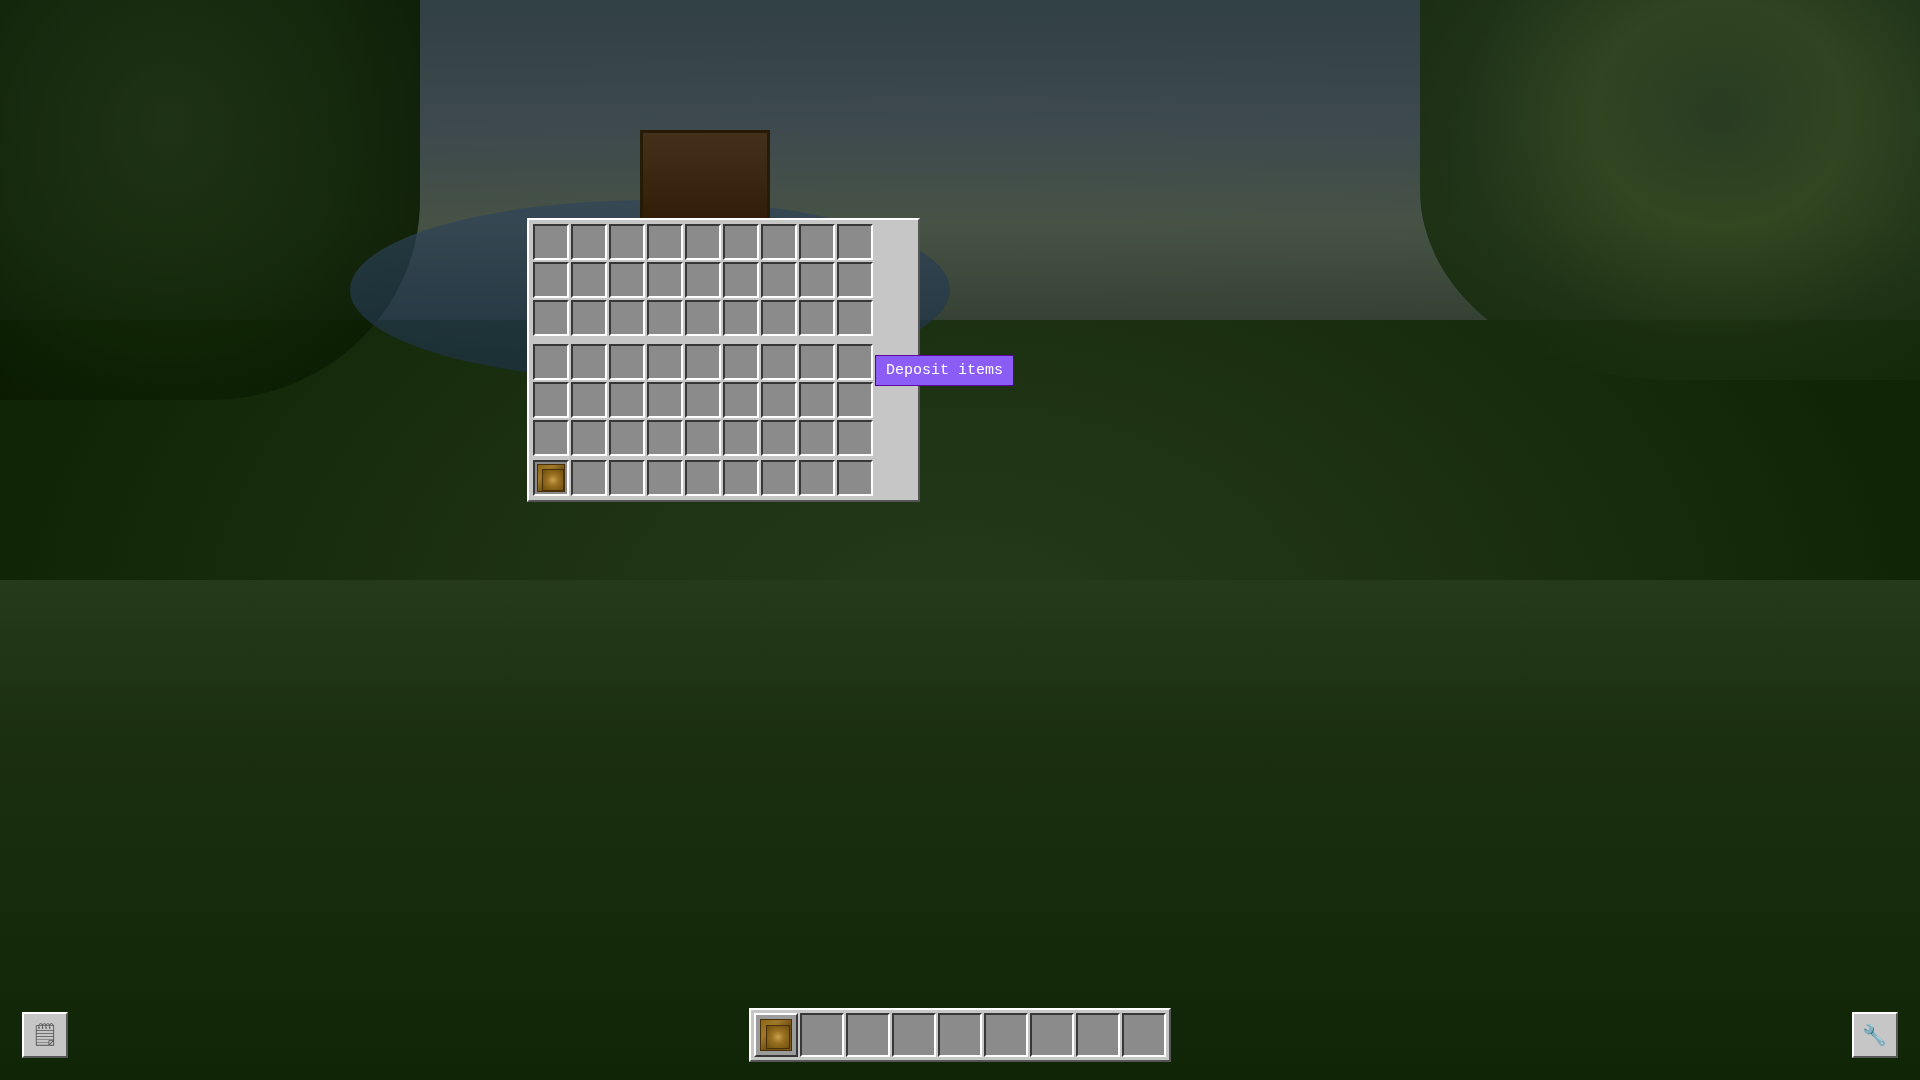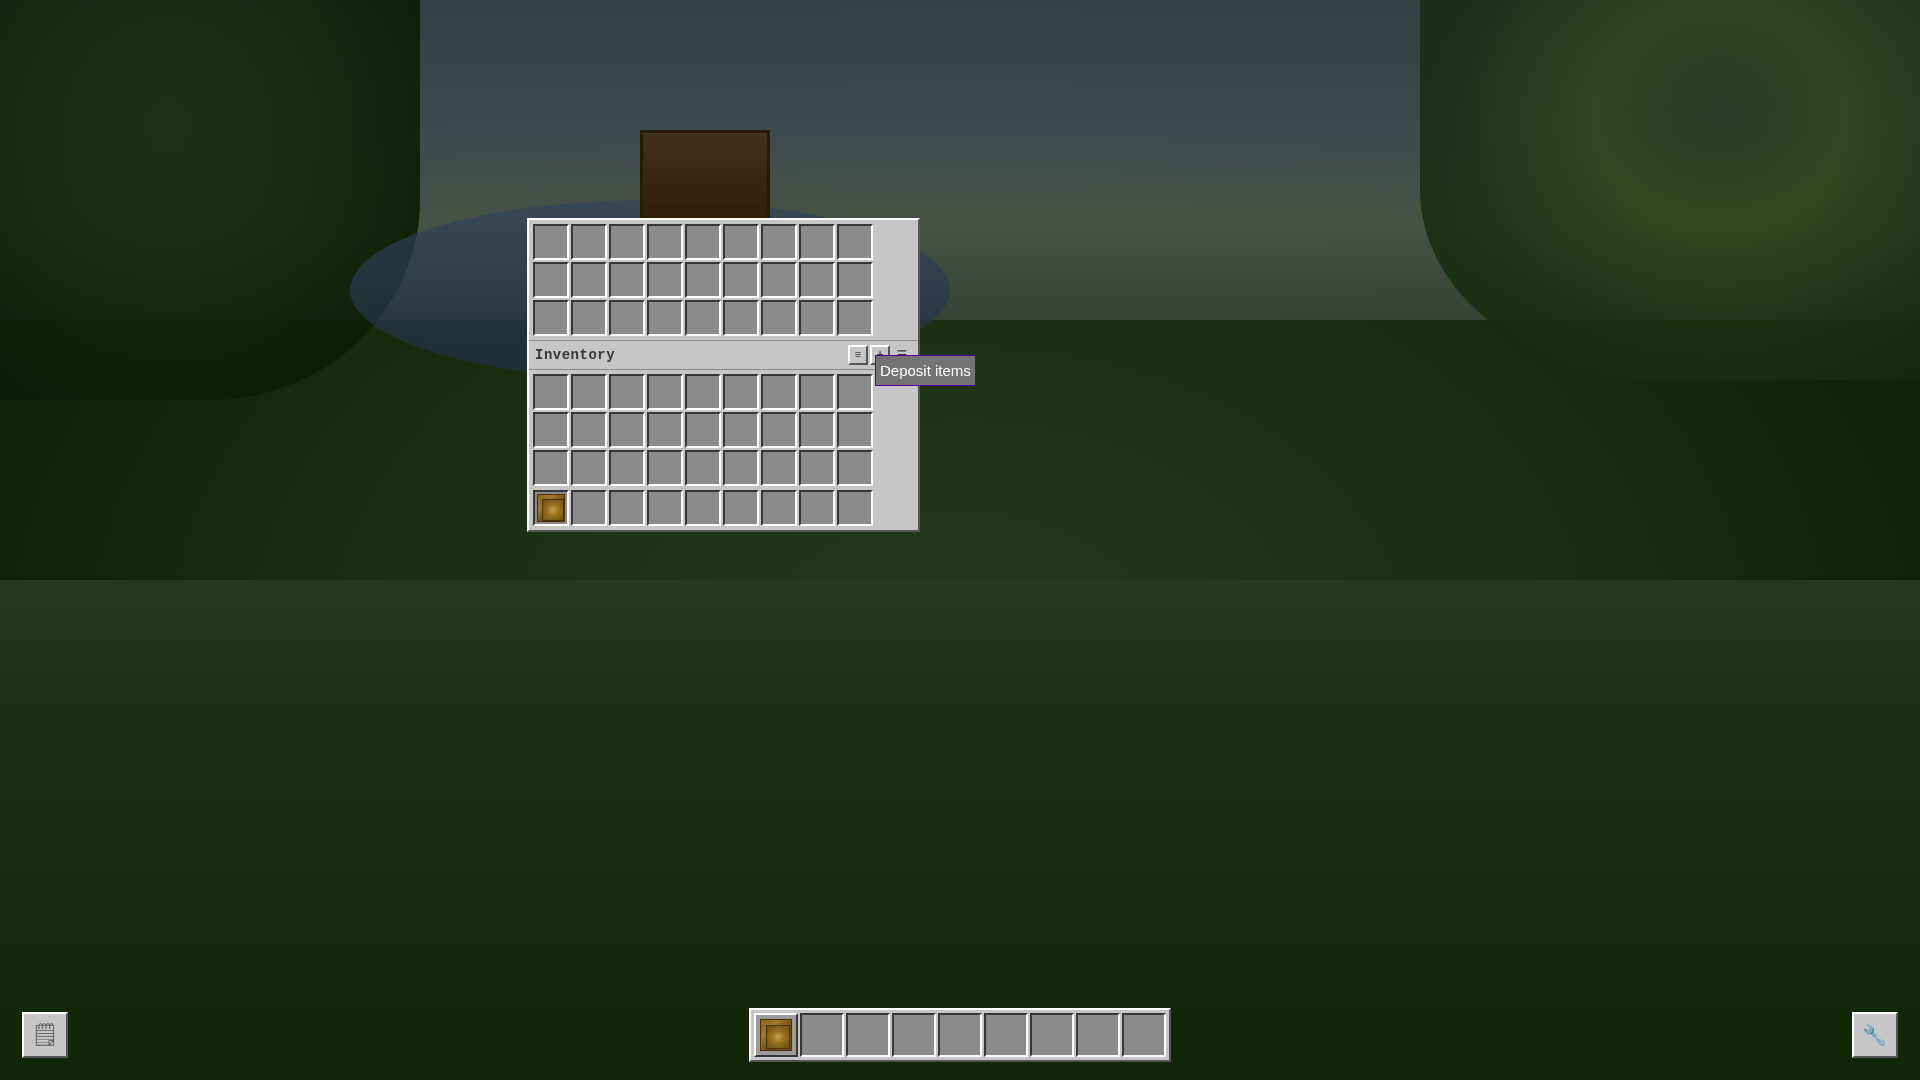--- a/index.html
+++ b/index.html
@@ -223,26 +223,26 @@
       cursor: pointer;
       color: #373737;
       font-weight: bold;
     }
 
     
     .tooltip {
       position: absolute;
       top: 355px;
       left: 875px;
-      background: #737373;
+      background: #8b5cf6;
       border: 1px solid #5a00a0;
-      padding: 6px 4px;
+      padding: 6px 10px;
       color: #fff;
       font-size: 15px;
-      font-family: Liberation Sans, sans-serif;
+      font-family: Liberation Mono, monospace;
       white-space: nowrap;
       pointer-events: none;
       z-index: 100;
     }
 
     
     .bottom-hotbar {
       position: absolute;
       bottom: 18px;
       left: 50%;
@@ -373,28 +373,20 @@
         <div class="slot"></div>
         <div class="slot"></div>
         <div class="slot"></div>
         <div class="slot"></div>
         <div class="slot"></div>
         <div class="slot"></div>
         <div class="slot"></div>
       </div>
   </div>
 
-  <div class="inv-section-header">
-    <span class="section-title">Inventory</span>
-    <div class="inv-header-buttons">
-      <div class="inv-btn" title="Sort">≡</div>
-      <div class="inv-btn" title="Deposit items">+</div>
-      <div class="header-icon">☰</div>
-    </div>
-  </div>
 
   <div class="grid-section">
     <div class="item-grid inv-grid" id="inv-grid">
     <div class="slot"></div>
         <div class="slot"></div>
         <div class="slot"></div>
         <div class="slot"></div>
         <div class="slot"></div>
         <div class="slot"></div>
         <div class="slot"></div>

